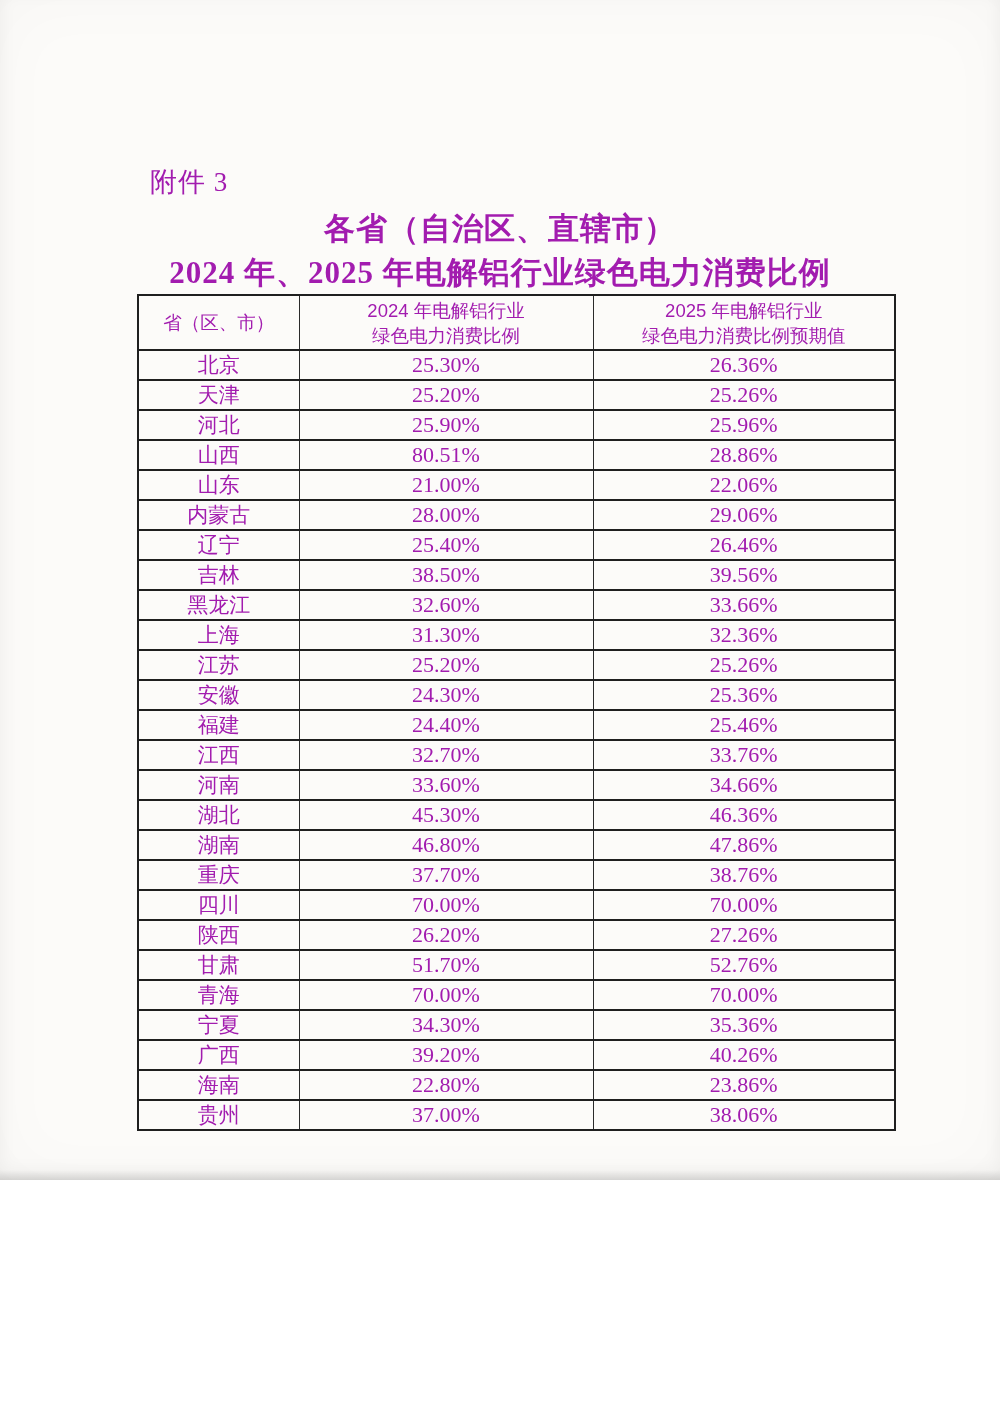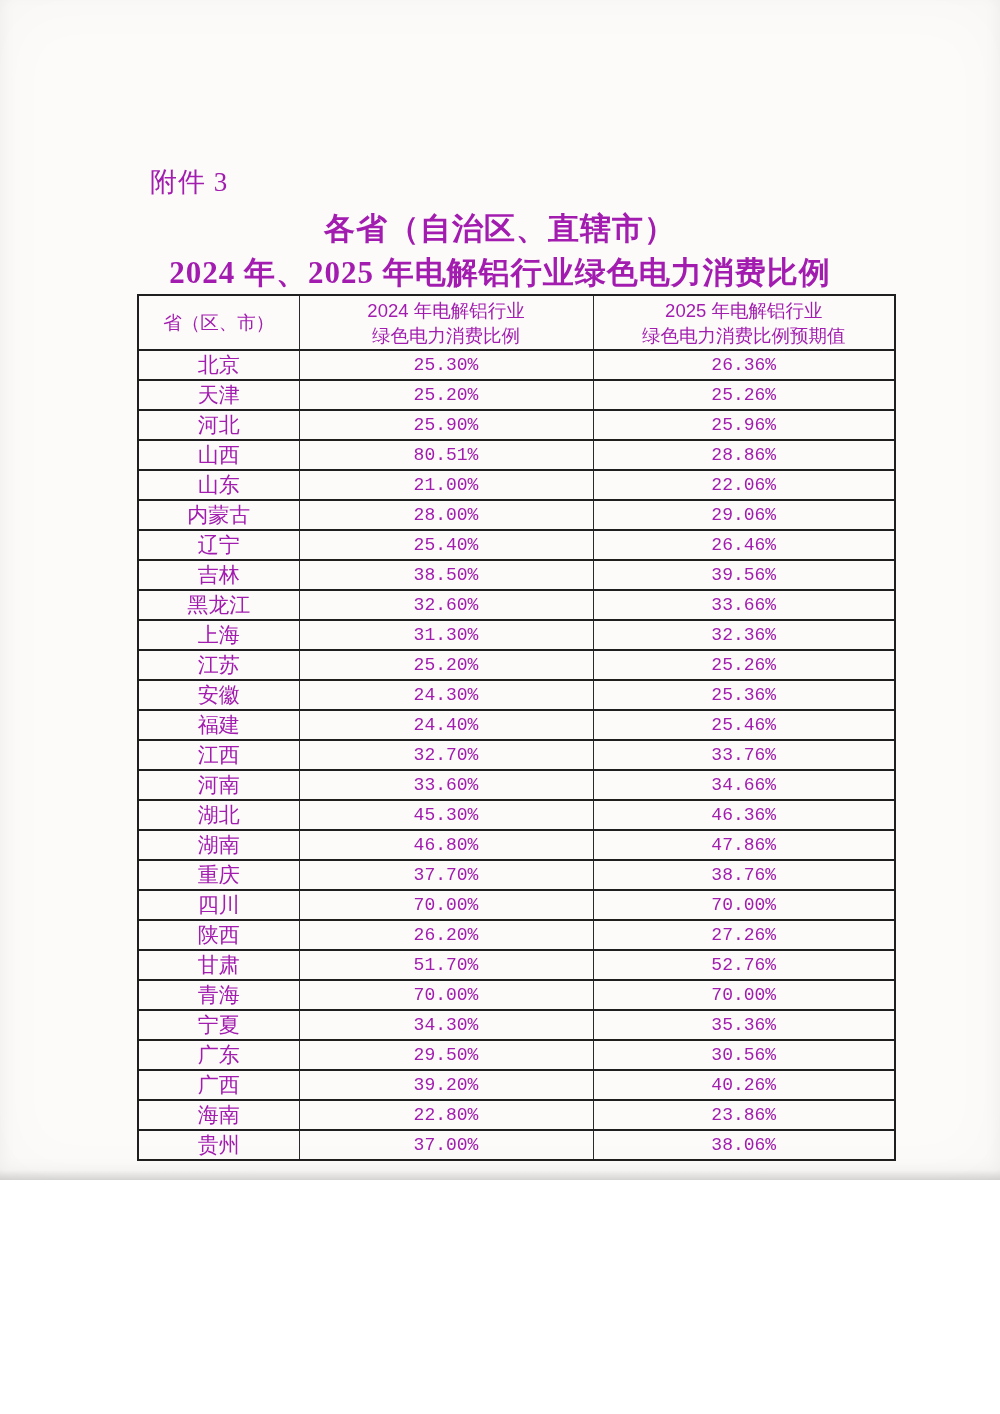--- a/index.html
+++ b/index.html
@@ -68,22 +68,22 @@
     font-weight: normal;
     font-family: "Liberation Sans", "DejaVu Sans", sans-serif;
     line-height: 25px;
   }
   .main-table tbody tr { height: 27.7px; }
   .main-table td.province {
     font-family: "Liberation Sans", "DejaVu Sans", sans-serif;
     font-size: 21px;
   }
   .main-table td.pct {
-    font-family: Liberation Mono, monospace;
-    font-size: 18px;
+    font-family: Liberation Serif, serif;
+    font-size: 22px;
   }
   .hdr-line { display: block; }
 </style>
 </head>
 <body>
 
 <div class="page">
 
   <div class="attachment-label">附件 3</div>
 
@@ -219,25 +219,20 @@
         <td class="province">青海</td>
         <td class="pct">70.00%</td>
         <td class="pct">70.00%</td>
       </tr>
       <tr>
         <td class="province">宁夏</td>
         <td class="pct">34.30%</td>
         <td class="pct">35.36%</td>
       </tr>
       <tr>
-        <td class="province">广东</td>
-        <td class="pct">29.50%</td>
-        <td class="pct">30.56%</td>
-      </tr>
-      <tr>
         <td class="province">广西</td>
         <td class="pct">39.20%</td>
         <td class="pct">40.26%</td>
       </tr>
       <tr>
         <td class="province">海南</td>
         <td class="pct">22.80%</td>
         <td class="pct">23.86%</td>
       </tr>
       <tr>

